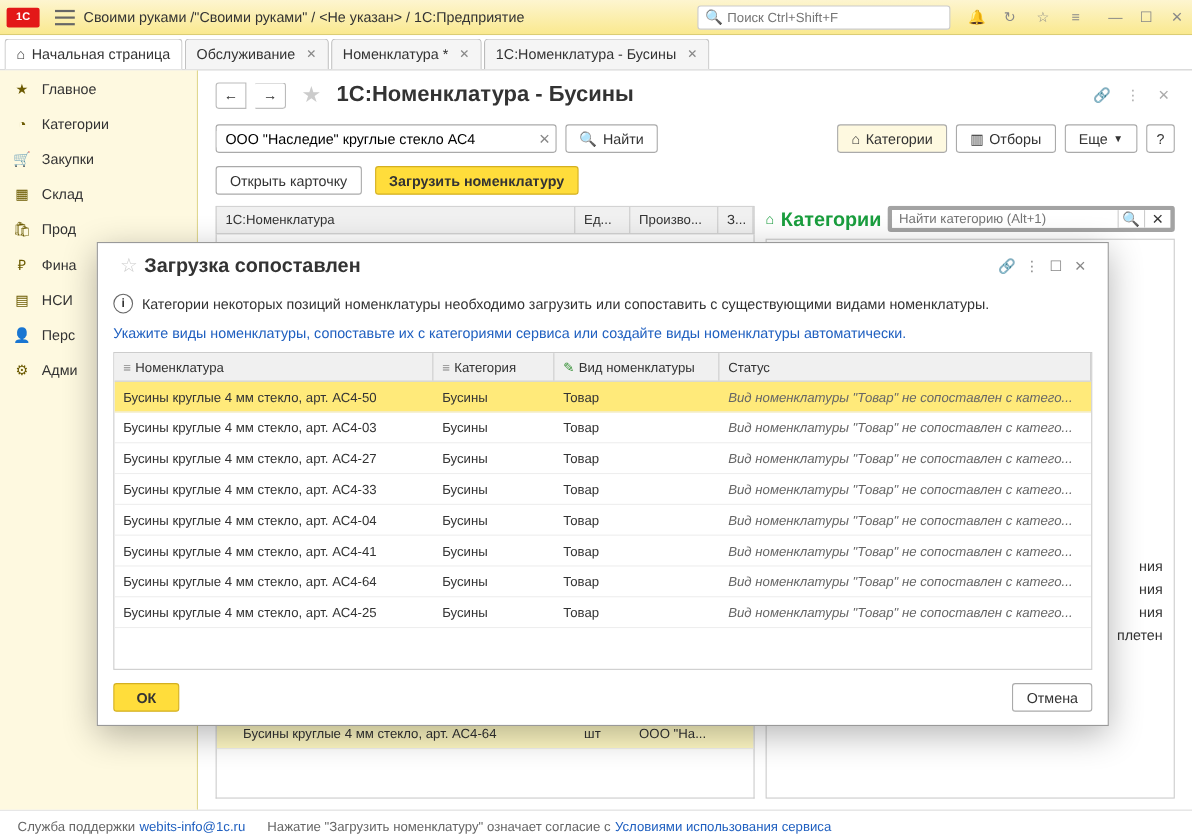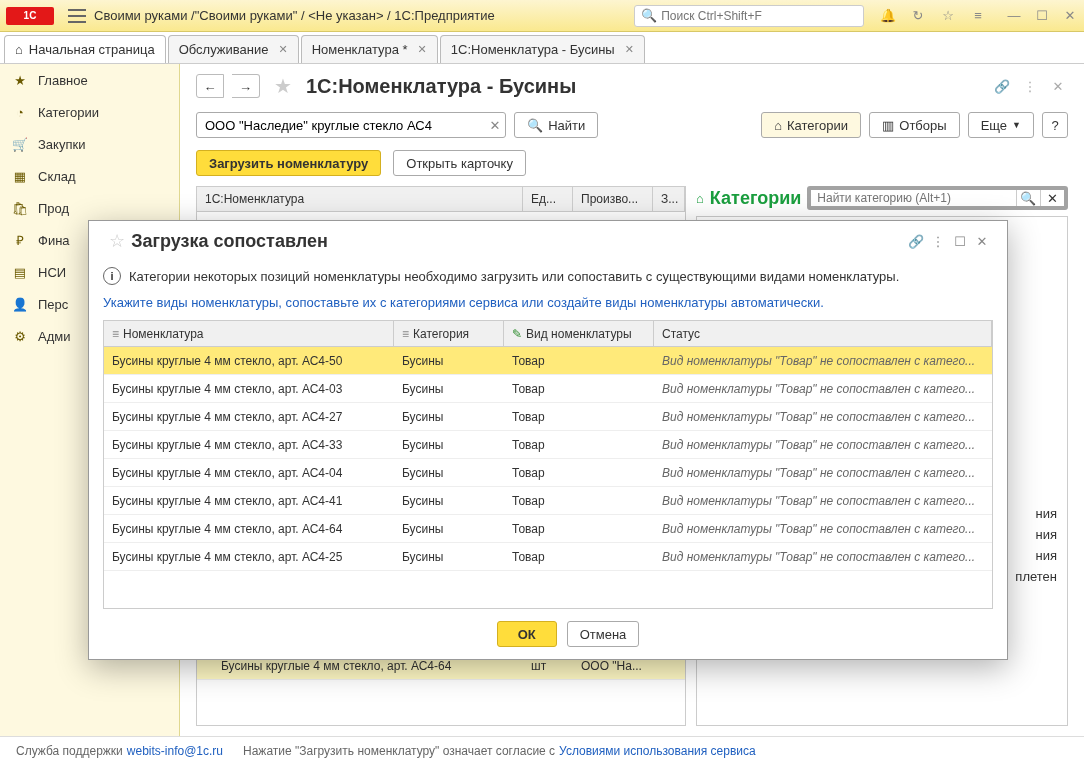--- a/index.html
+++ b/index.html
@@ -1,18 +1,18 @@
 <!DOCTYPE html>
 <html><head>
 <meta charset="utf-8">
 <style>
 * { box-sizing: border-box; margin: 0; padding: 0; font-family: Arial, sans-serif; }
 body { width: 1084px; height: 764px; background: #fff; font-size: 13px; color: #333; overflow: hidden; position: relative; }
 .titlebar { height: 32px; background: linear-gradient(#fdf5d0, #fae98f); display: flex; align-items: center; padding: 0 6px; border-bottom: 1px solid #d8c868; }
-.logo-1c { width: 48px; height: 18px; background: #e31818; color: #fff; font-weight: bold; font-size: 10px; border-radius: 2px; display: flex; align-items: center; justify-content: center; margin-right: 6px; }
+.logo-1c { width: 30px; height: 18px; background: #e31818; color: #fff; font-weight: bold; font-size: 10px; border-radius: 2px; display: flex; align-items: center; justify-content: center; margin-right: 6px; }
 .hamburger-icon { width: 18px; height: 14px; display: flex; flex-direction: column; justify-content: space-between; margin: 0 8px; cursor: pointer; }
 .hamburger-icon span { height: 2px; background: #666; }
 .title-text { flex: 1; font-size: 13px; color: #333; }
 .search-box { width: 230px; height: 22px; background: #fff; border: 1px solid #ccc; border-radius: 3px; display: flex; align-items: center; padding: 0 6px; }
 .search-box input { border: none; outline: none; flex: 1; font-size: 12px; color: #999; }
 .titlebar-icons { display: flex; gap: 14px; margin-left: 16px; align-items: center; }
 .titlebar-icons .ti { width: 16px; height: 16px; cursor: pointer; color: #888; display: flex; align-items: center; justify-content: center; }
 .win-controls { display: flex; gap: 12px; margin-left: 20px; }
 .win-controls span { width: 16px; cursor: pointer; color: #888; text-align: center; }
 
@@ -81,21 +81,21 @@
 .modal-link a { color: #2060c0; }
 .modal-btn-row { padding: 0 14px 10px; }
 .modal-table { flex: 1; margin: 0 14px; border: 1px solid #ccc; display: flex; flex-direction: column; overflow: hidden; }
 .mt-head { display: flex; background: #f0f0f0; border-bottom: 1px solid #ccc; height: 26px; font-size: 12px; }
 .mt-head .mth { padding: 0 8px; border-right: 1px solid #ccc; display: flex; align-items: center; gap: 4px; }
 .mt-body { flex: 1; overflow-y: auto; }
 .mt-row { display: flex; height: 28px; align-items: center; border-bottom: 1px solid #eee; font-size: 12px; }
 .mt-row.sel { background: #ffea7a; }
 .mt-row .mtd { padding: 0 8px; overflow: hidden; text-overflow: ellipsis; white-space: nowrap; }
 .mt-row .mtd.status { font-style: italic; color: #666; }
-.modal-footer { padding: 12px 14px; display: flex; justify-content: center; gap: 10px; margin-left: 40px; }
+.modal-footer { padding: 12px 14px; display: flex; justify-content: space-between; gap: 10px; }
 .btn.primary { background: #ffdd3b; border-color: #d4b020; font-weight: bold; padding: 0 20px; }
 </style>
 </head>
 <body>
 
 <div class="titlebar">
   <div class="logo-1c">1C</div>
   <div class="hamburger-icon">
       <span></span>
       <span></span>
@@ -209,22 +209,22 @@
           <span>Отборы</span>
         </div>
       <div class="btn">
           <span>Еще</span>
           <span style="font-size:9px;">▼</span>
         </div>
       <div class="btn" style="width:26px;justify-content:center;padding:0;">?</div>
     </div>
 
     <div class="toolbar2">
+      <div class="btn">Открыть карточку</div>
       <div class="btn yellow">Загрузить номенклатуру</div>
-      <div class="btn">Открыть карточку</div>
     </div>
 
     <div class="content-body">
       <div class="left-panel">
         <div class="table-head">
           <div class="th" style="flex:1">1С:Номенклатура</div>
           <div class="th" style="width:50px">Ед...</div>
           <div class="th" style="width:80px">Произво...</div>
           <div class="th" style="width:32px">З...</div>
         </div>

